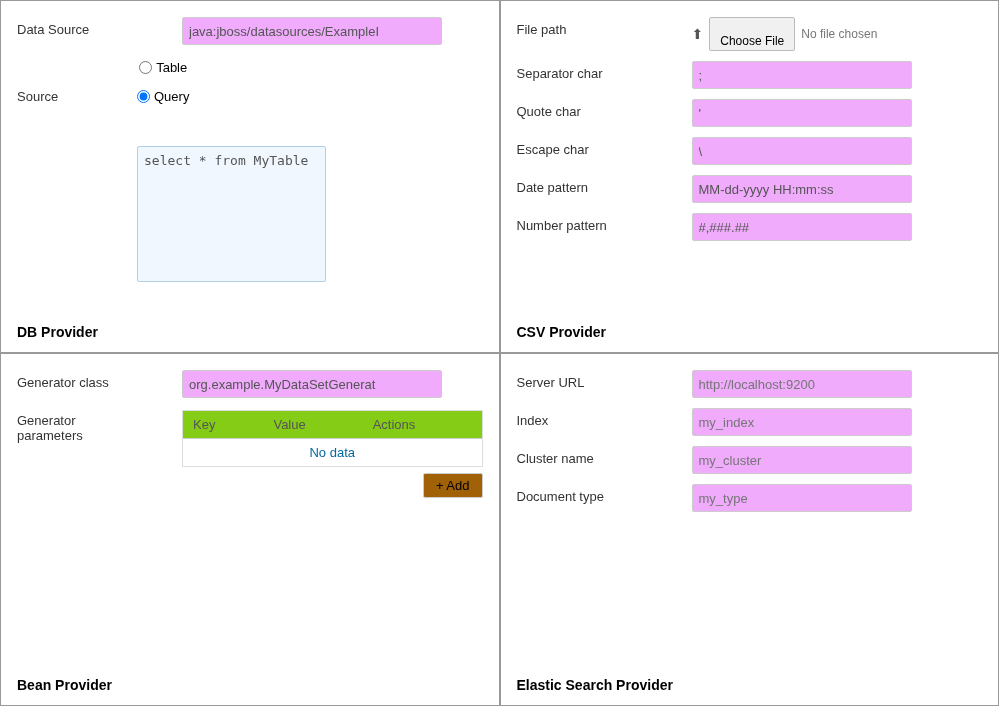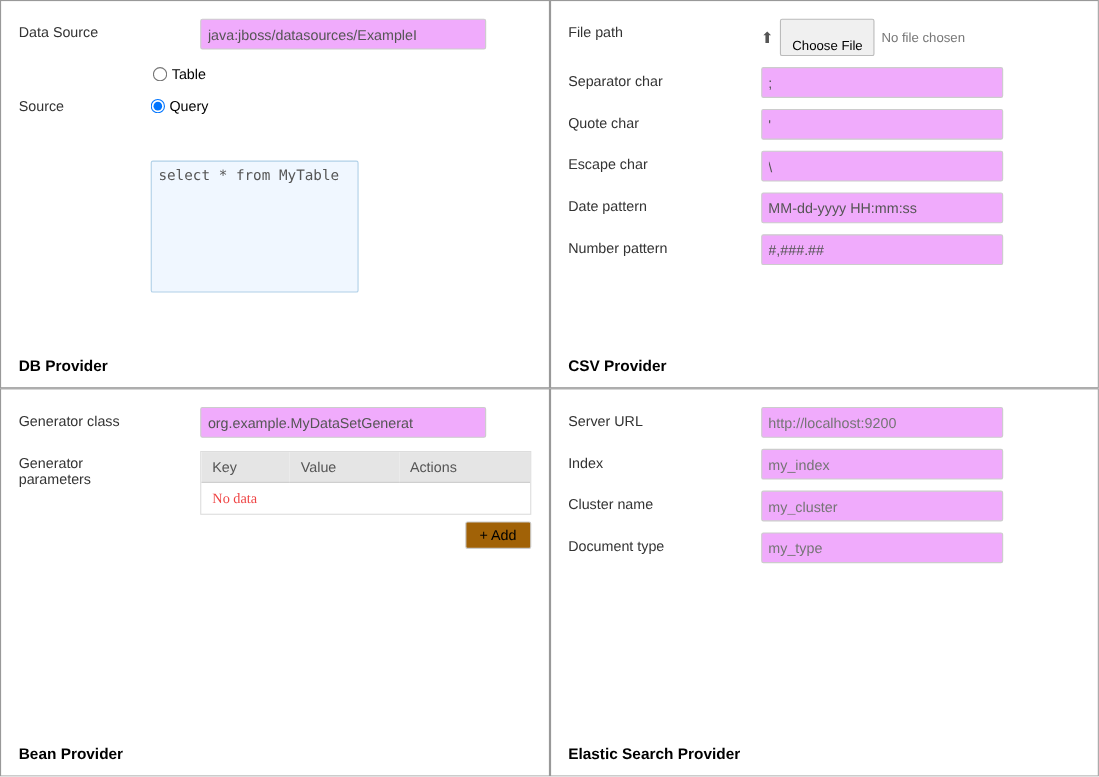--- a/index.html
+++ b/index.html
@@ -68,21 +68,21 @@
       flex-direction: column;
     }
     .radio-label {
       display: flex;
       align-items: center;
       gap: 4px;
       cursor: pointer;
     }
     .query-textarea {
       width: 100%;
-      height: 120px;
+      height: 136px;
       border: 1px solid #b0d0e8;
       background: #f0f7ff;
       font-size: 13px;
       color: #555;
       padding: 6px;
       resize: none;
       border-radius: 2px;
       margin-top: 2px;
     }
     .file-input-row {
@@ -117,27 +117,26 @@
       width: 100%;
       border-collapse: collapse;
       font-size: 13px;
     }
     .param-table th {
       border-bottom: 1px solid #ccc;
       padding: 6px 10px;
       text-align: left;
       font-weight: normal;
       color: #555;
-      background: #e5e5e5;
+      background: #84cc16;
     }
     .param-table td {
       padding: 6px 10px;
-      color: #ef4444;
-      text-align: left;
-      font-family: Liberation Serif, serif;
+      color: #0369a1;
+      text-align: center;
     }
     .add-btn {
       align-self: flex-end;
       margin-top: 6px;
       background: #a16207;
       border: 1px solid #ccc;
       padding: 4px 12px;
       font-size: 13px;
       cursor: pointer;
       border-radius: 2px;

